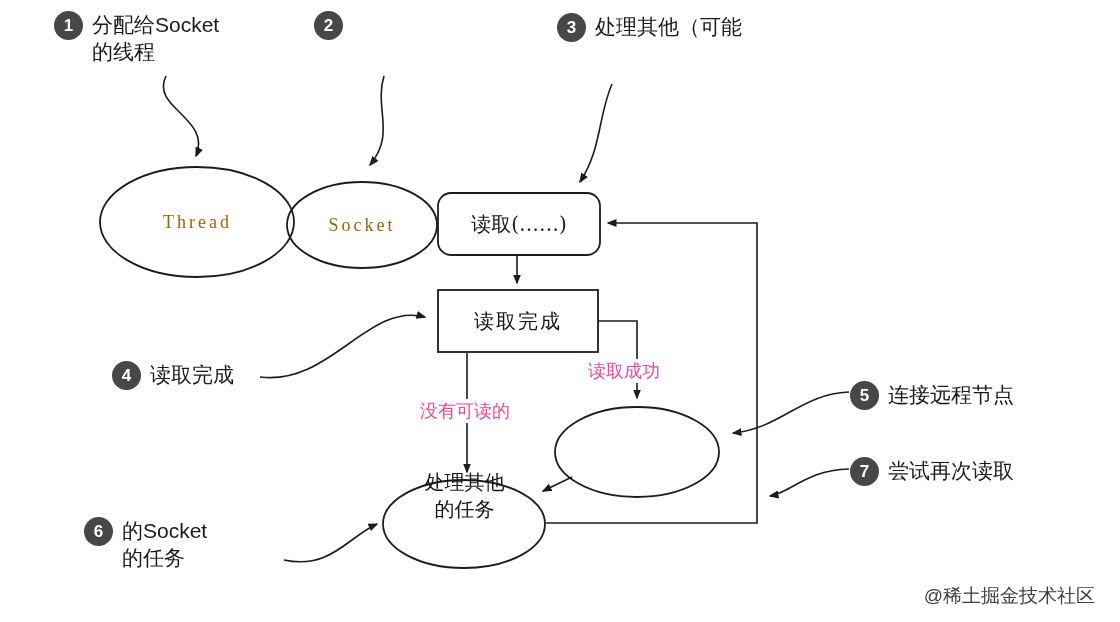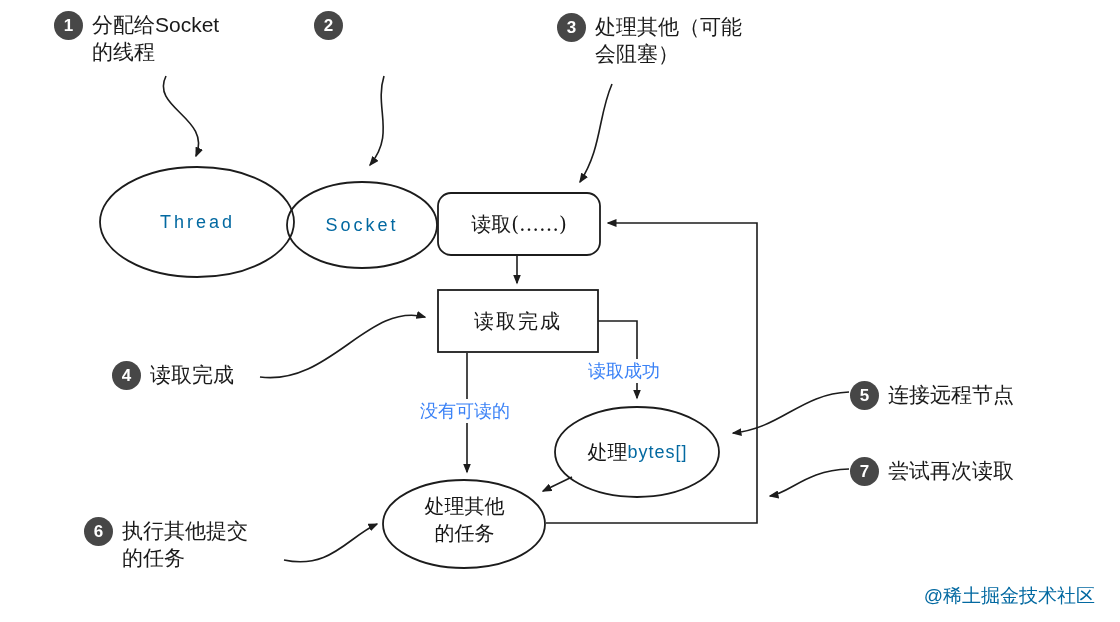--- a/index.html
+++ b/index.html
@@ -3,31 +3,31 @@
 <meta charset="utf-8">
 <style>
   html,body{margin:0;padding:0;background:#fff;}
   .stage{
     position:relative;width:1120px;height:622px;background:#ffffff;
     font-family:"Liberation Sans", sans-serif;color:#141414;overflow:hidden;
   }
   .svg-layer{position:absolute;left:0;top:0;z-index:1;}
   .txt{position:absolute;z-index:2;display:flex;align-items:center;justify-content:center;text-align:center;}
   .serif{font-family:"DejaVu Serif","Liberation Serif",serif;font-size:20px;color:#161616;}
-  .mono{font-family:Liberation Sans, sans-serif;font-size:18px;letter-spacing:3px;color:#0369a1;}
+  .mono{font-family:Liberation Serif, serif;font-size:18px;letter-spacing:3px;color:#a16207;}
   .edge-label{position:absolute;z-index:3;background:#ffffff;padding:0 3px;
-    font-family:"DejaVu Serif","Liberation Serif",serif;font-size:18px;color:#3b82f6;white-space:nowrap;}
+    font-family:"DejaVu Serif","Liberation Serif",serif;font-size:18px;color:#ec4899;white-space:nowrap;}
   .anno{position:absolute;z-index:2;display:flex;align-items:flex-start;}
   .badge{
     flex:0 0 auto;width:29px;height:29px;border-radius:50%;background:#474747;color:#fff;
     display:flex;align-items:center;justify-content:center;
     font-size:17px;font-weight:bold;margin-right:9px;
   }
   .anno-lines{font-size:21px;line-height:27px;font-weight:500;color:#1a1a1a;white-space:nowrap;}
-  .watermark{position:absolute;z-index:2;font-size:19px;color:#0369a1;white-space:nowrap;}
+  .watermark{position:absolute;z-index:2;font-size:19px;color:#404040;white-space:nowrap;}
 </style>
 </head>
 <body>
 
 <div class="stage">
 
   <svg class="svg-layer" width="1120" height="622" viewBox="0 0 1120 622">
     <defs>
       <marker id="arr" viewBox="0 0 10 8" markerWidth="10" markerHeight="8" refX="8.5" refY="4" orient="auto" markerUnits="userSpaceOnUse">
         <path d="M0,0 L10,4 L0,8 Z" fill="#1c1c1c"></path>
@@ -56,25 +56,21 @@
       <path d="M849,392 C800,394 782,428 733,433" marker-end="url(#arr)"></path>
       <path d="M849,469 C806,470 792,492 770,496" marker-end="url(#arr)"></path>
       <path d="M284,560 C330,570 348,537 377,524" marker-end="url(#arr)"></path>
     </g>
   </svg>
 
   <div class="txt mono" style="left:100px;top:167px;width:195px;height:111px;">Thread</div>
   <div class="txt mono" style="left:287px;top:183px;width:150px;height:85px;">Socket</div>
   <div class="txt serif" style="left:438px;top:193px;width:162px;height:62px;">读取(……)</div>
   <div class="txt serif" style="left:438px;top:290px;width:160px;height:62px;letter-spacing:2px;">读取完成</div>
-  <div class="txt" style="left:556px;top:407px;width:163px;height:90px;">
-    <span class="serif">处理</span>
-      <span class="mono" style="letter-spacing:1px;">bytes[]</span>
-  </div>
-  <div class="txt serif" style="left:384px;top:476px;width:161px;height:87px;flex-direction:column;line-height:27px;">
+  <div class="txt serif" style="left:384px;top:452px;width:161px;height:87px;flex-direction:column;line-height:27px;">
     <div>处理其他</div>
     <div>的任务</div>
   </div>
 
   <div class="edge-label" style="left:585px;top:359px;">读取成功</div>
   <div class="edge-label" style="left:417px;top:399px;font-family:Liberation Serif, serif;">没有可读的</div>
 
   <div class="anno" style="left:54px;top:11px;">
     <div class="badge">1</div>
     <div class="anno-lines">
@@ -84,42 +80,41 @@
   </div>
 
   <div class="anno" style="left:314px;top:11px;">
     <div class="badge">2</div>
   </div>
 
   <div class="anno" style="left:557px;top:13px;">
     <div class="badge">3</div>
     <div class="anno-lines">
       <div>处理其他（可能</div>
-      <div>会阻塞）</div>
     </div>
   </div>
 
   <div class="anno" style="left:112px;top:361px;">
     <div class="badge">4</div>
     <div class="anno-lines">
       <div>读取完成</div>
     </div>
   </div>
 
   <div class="anno" style="left:850px;top:381px;">
     <div class="badge">5</div>
     <div class="anno-lines">
       <div>连接远程节点</div>
     </div>
   </div>
 
   <div class="anno" style="left:84px;top:517px;">
     <div class="badge">6</div>
     <div class="anno-lines">
-      <div>执行其他提交</div>
+      <div>的Socket</div>
       <div>的任务</div>
     </div>
   </div>
 
   <div class="anno" style="left:850px;top:457px;">
     <div class="badge">7</div>
     <div class="anno-lines">
       <div>尝试再次读取</div>
     </div>
   </div>

